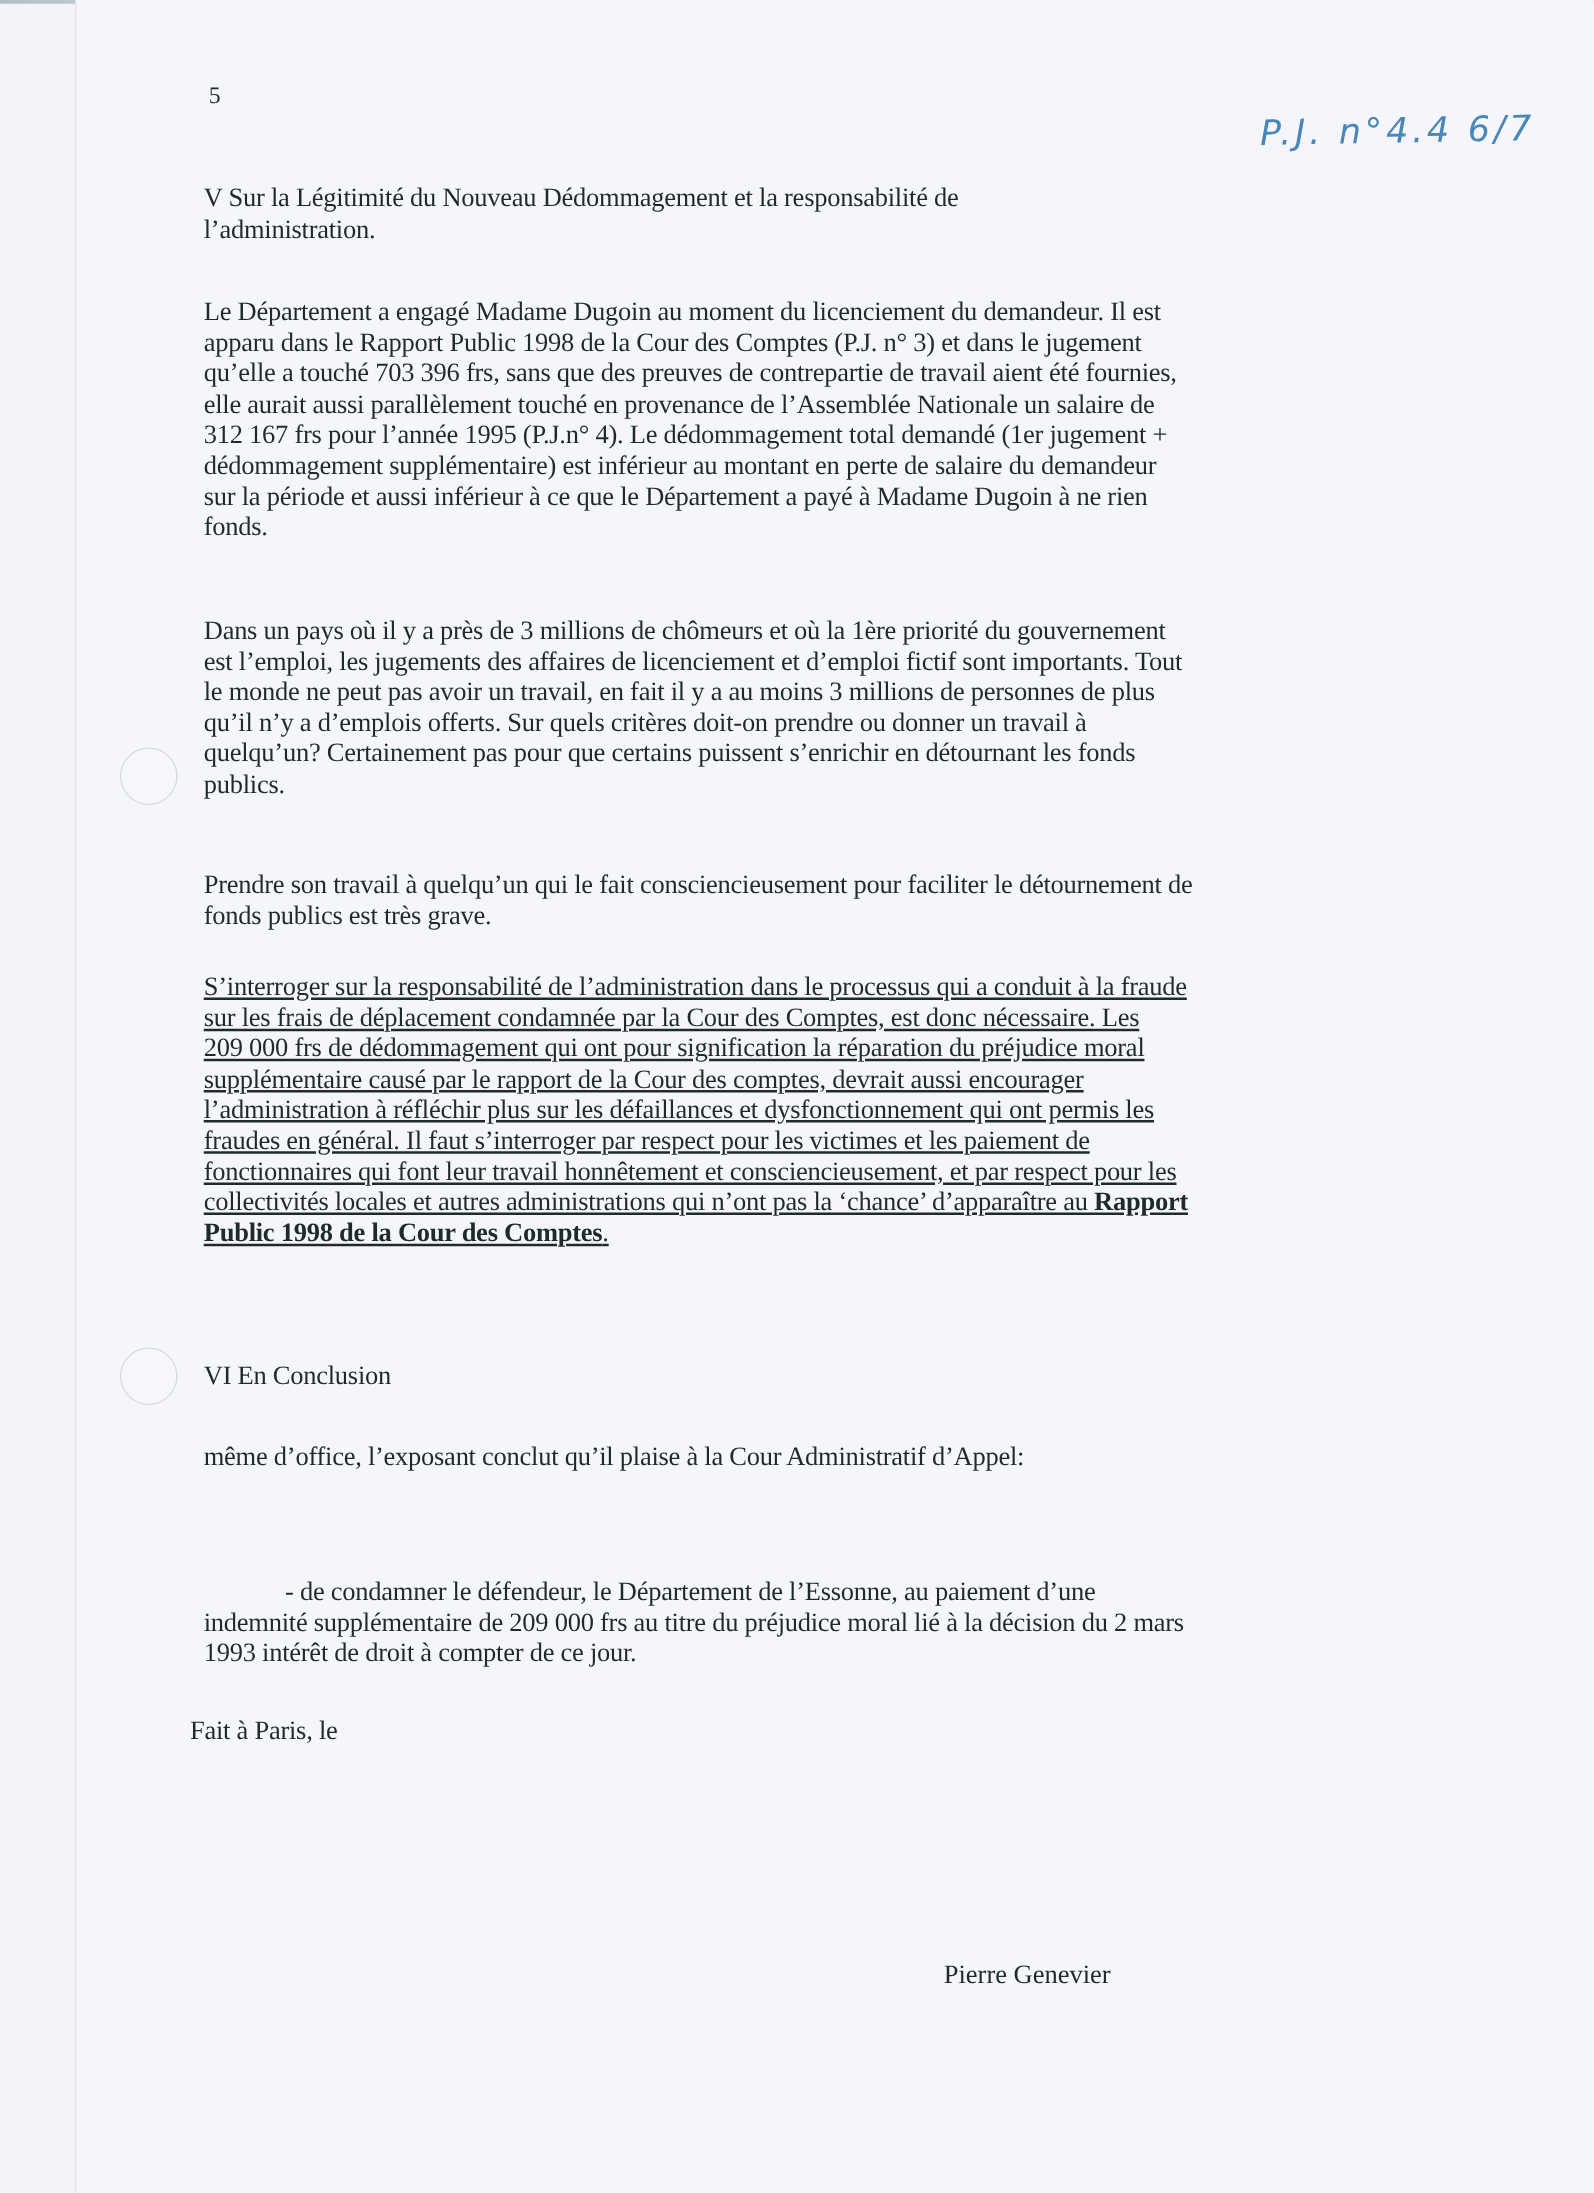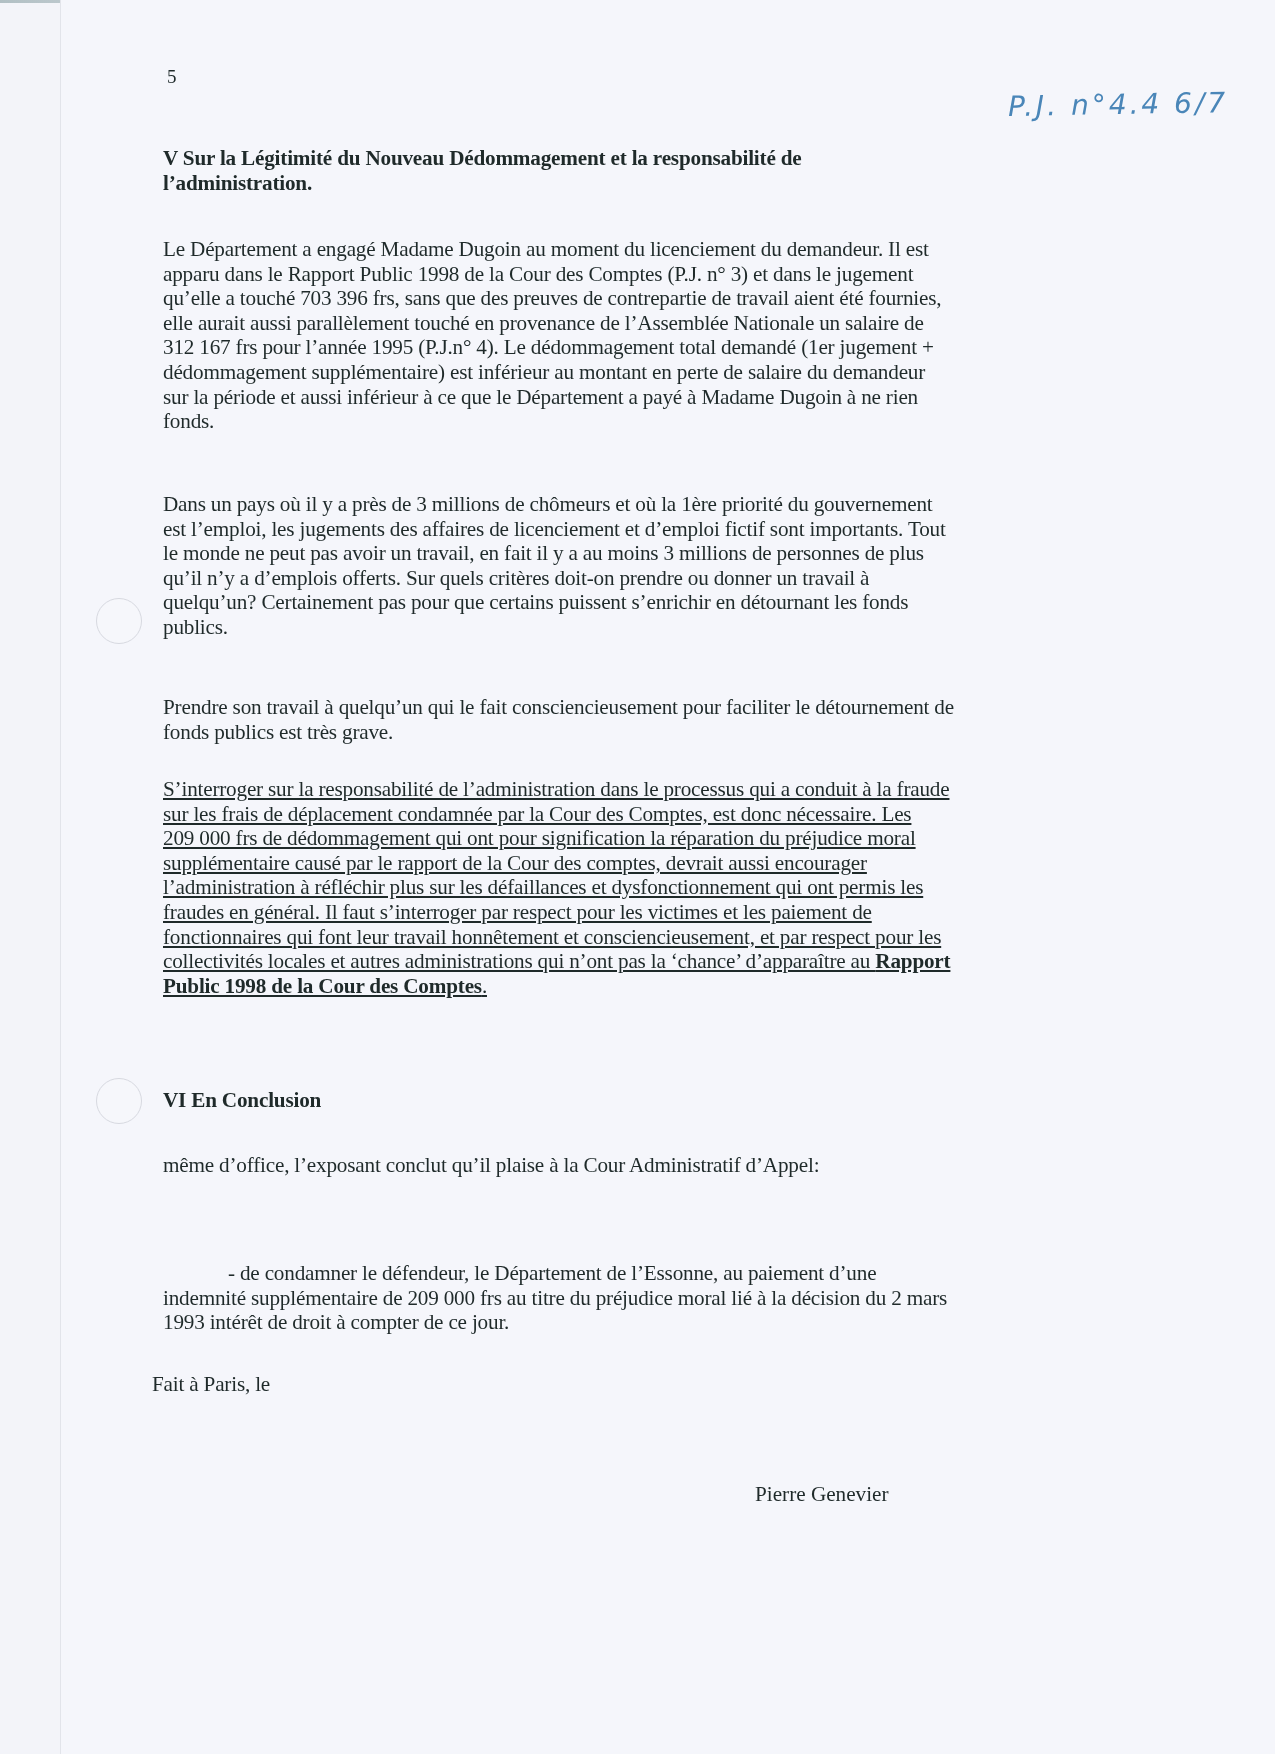--- a/index.html
+++ b/index.html
@@ -25,29 +25,29 @@
     font-family: "DejaVu Sans", sans-serif;
     font-size: 28px; color: #4a86b8;
     letter-spacing: 3px; font-style: italic;
     transform: rotate(-1deg);
   }
   .text-block {
     position: absolute; left: 163px; width: 975px;
     font-size: 21.2px; line-height: 24.6px;
     letter-spacing: -0.2px;
   }
-  .heading { font-weight: bold; }
+  .heading { font-weight: normal; }
   .para-line { display: block; white-space: nowrap; }
   .bold { font-weight: bold; }
   .hole {
     position: absolute; width: 44px; height: 44px; border-radius: 50%;
     border: 1px solid #d7d9e0; background: #f6f7fb;
   }
   .signature {
-    position: absolute; left: 755px; top: 1482px;
+    position: absolute; left: 755px; top: 1567px;
     font-size: 21.2px;
   }
   .indent { padding-left: 65px; }
   .scan-edge {
     position: absolute; top: 0; left: 0; width: 1275px; height: 3px;
     background: linear-gradient(90deg, #6f8b8f, #c8cfd6 20%, #e9ecf1 60%, #7a9196);
     opacity: .5;
   }
 </style>
 </head>

